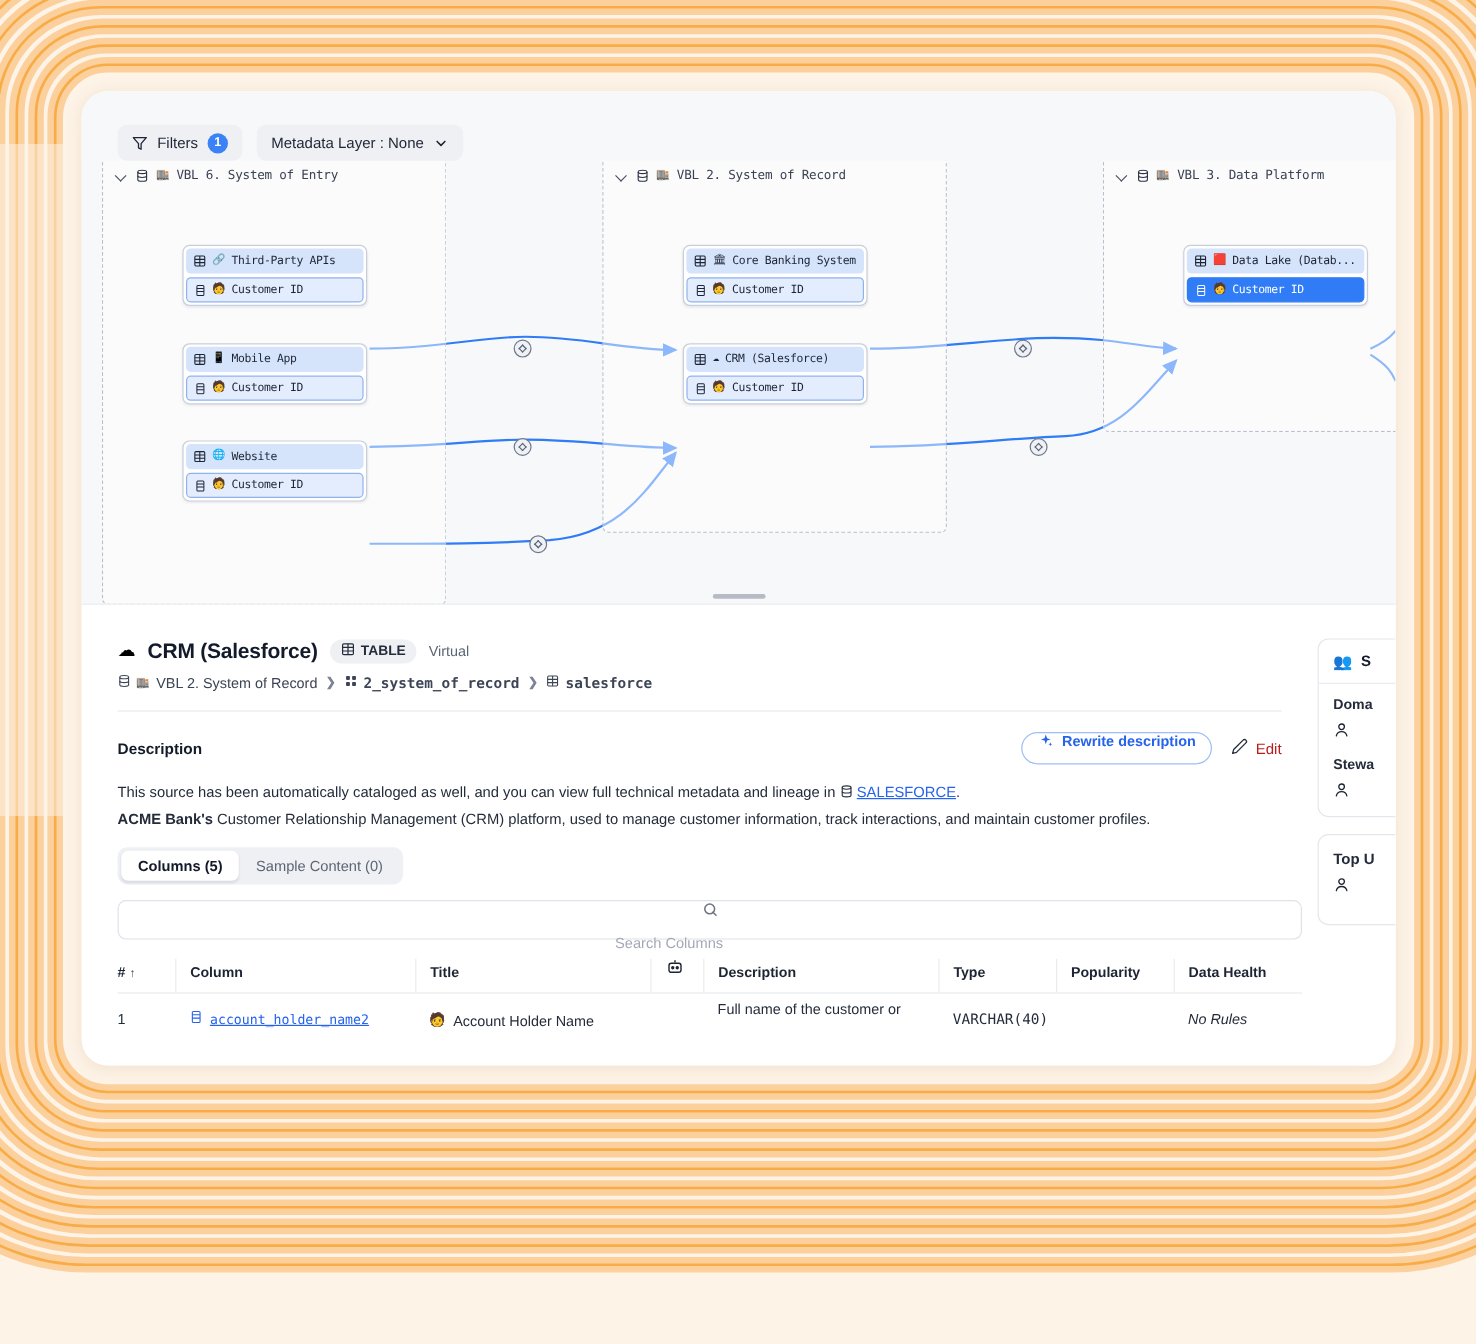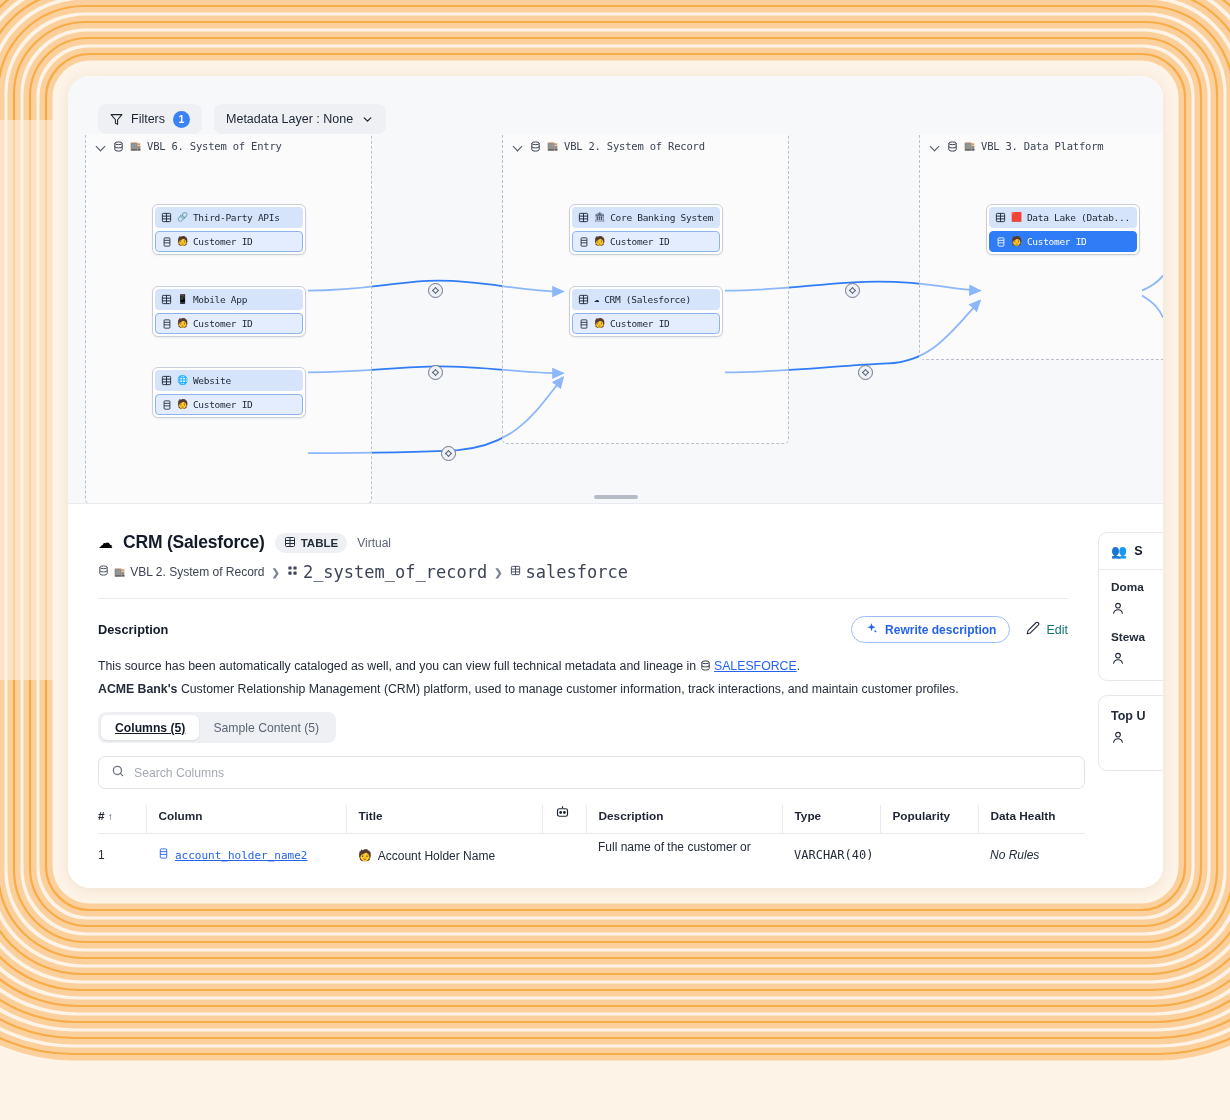--- a/index.html
+++ b/index.html
@@ -192,41 +192,41 @@
     font-size: 11.5px; font-weight: 600; color: #242c3b;
   }
   .virtual-tag { font-size: 12px; color: #5d6575; }
 
   .crumbs {
     display: flex; align-items: center; gap: 7px;
     margin-top: 9px;
     font-size: 12px; color: #3c4455;
   }
   .crumbs .sep { color: #7b8394; font-weight: 700; font-size: 10px; }
-  .crumbs .mono { font-family: "DejaVu Sans Mono", monospace; font-size: 17px; color: #3c4455; }
+  .crumbs .mono { font-family: "DejaVu Sans Mono", monospace; font-size: 12px; color: #3c4455; font-weight: bold; }
   .crumb { display: inline-flex; align-items: center; gap: 5px; cursor: pointer; }
 
   .hr { height: 1px; background: #e9ebef; margin: 16px 0 0 0; }
 
   .sec-head {
     display: flex; align-items: center; justify-content: space-between;
     margin-top: 17px;
   }
   .sec-title { font-size: 12.8px; font-weight: 700; color: #131a29; }
   .head-actions { display: flex; align-items: center; gap: 16px; }
   .btn-outline {
-    display: inline-flex; align-items: center; gap: 7px;
+    display: inline-flex; gap: 7px;
     height: 27px; padding: 0 13px;
     border: 1px solid #9dbdf5; border-radius: 14px;
     color: #2563eb; font-size: 12px; font-weight: 600;
     background: #fff; cursor: pointer;
   }
   .btn-plain {
     display: inline-flex; align-items: center; gap: 6px;
-    font-size: 12.5px; color: #0f766e; cursor: pointer;
+    font-size: 12.5px; color: #b91c1c; cursor: pointer;
   }
   .link-blue {
     display: inline-flex; align-items: center; gap: 6px;
     font-size: 12.3px; color: #2563eb; font-weight: 600; cursor: pointer;
   }
 
   .desc-body {
     margin-top: 13px;
     font-size: 12.3px; line-height: 1.75; color: #242c3b;
   }
@@ -240,30 +240,30 @@
   }
   .tab {
     height: 25px; padding: 0 14px;
     display: inline-flex; align-items: center;
     border-radius: 6px;
     font-size: 12.2px; color: #5d6575; cursor: pointer;
   }
   .tab.active {
     background: #fff; color: #131a29; font-weight: 700;
     box-shadow: 0 1px 2px rgba(20,30,60,0.10);
-    text-decoration: underline;
   }
 
   .search-box {
     display: flex; align-items: center; gap: 9px;
     margin-top: 13px;
     height: 33px; padding: 0 12px;
     border: 1px solid #dfe2e8; border-radius: 7px;
     background: #fff;
     width: 987px;
+    flex-direction: column;
   }
   .search-box input {
     border: 0; outline: 0; flex: 1;
     font-family: "Liberation Sans", sans-serif;
     font-size: 12.2px; color: #242c3b; background: transparent;
   }
   .search-box input::placeholder { color: #a3a9b5; }
 
   table.cols { width: 987px; border-collapse: collapse; margin-top: 16px; }
   table.cols th {
@@ -684,21 +684,21 @@
           </span> <span class="sf-link">SALESFORCE</span><span>.</span>
         </div>
         <div>
           <b>ACME Bank's</b><span> Customer Relationship Management (CRM) platform, used to manage customer information, track interactions, and maintain customer profiles.</span>
         </div>
       </div>
 
 
       <div class="tabs">
         <div class="tab active">Columns (5)</div>
-        <div class="tab">Sample Content (5)</div>
+        <div class="tab">Sample Content (0)</div>
       </div>
 
       <div class="search-box">
         <span>
           <svg width="14" height="14" viewBox="0 0 24 24" fill="none" stroke="#6d7483" stroke-width="2.2" stroke-linecap="round">
               <circle cx="11" cy="11" r="7"></circle>
               <path d="M20 20l-4.3-4.3"></path>
             </svg>
         </span>
         <input type="text" value="" placeholder="Search Columns" style="">

